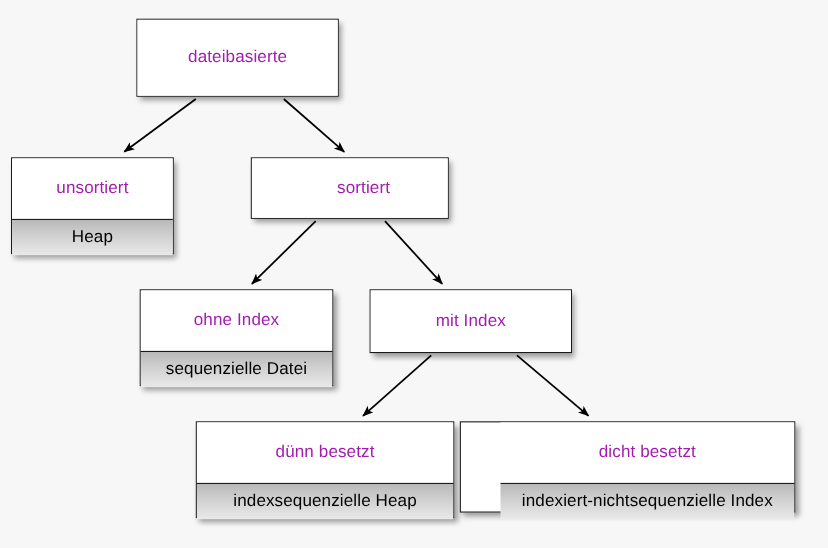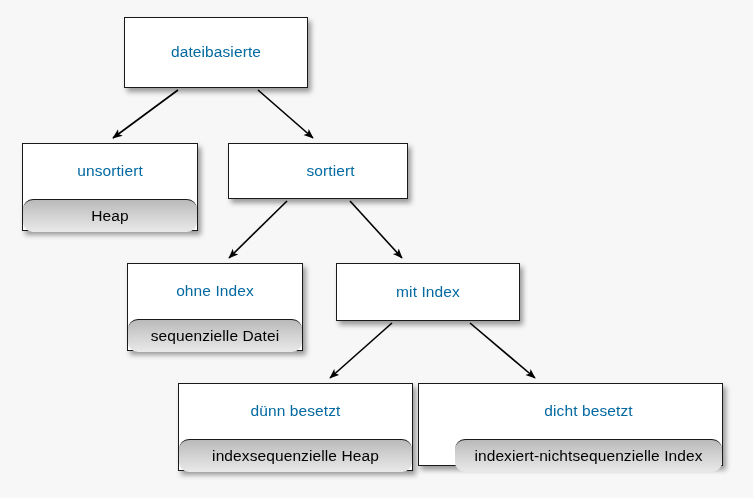--- a/index.html
+++ b/index.html
@@ -38,21 +38,21 @@
     z-index: 2;
     box-sizing: border-box;
     border: 1.5px solid #1a1a1a;
     background: #ffffff;
     box-shadow: 3px 4px 5px rgba(0,0,0,0.38);
   }
 
   .node-title {
     box-sizing: border-box;
     background: #ffffff;
-    color: #0369a1;
+    color: #a21caf;
     display: flex;
     align-items: center;
     justify-content: center;
     text-align: center;
     line-height: 1.22;
     font-size: 15.5px;
     letter-spacing: 0.1px;
     padding: 2px 6px;
   }
 
@@ -62,28 +62,27 @@
     background: linear-gradient(to bottom, #b9b9b9 0%, #cfcfcf 42%, #e9e9e9 100%);
     color: #000000;
     display: flex;
     align-items: center;
     justify-content: center;
     text-align: center;
     font-size: 15.5px;
     letter-spacing: 0.1px;
     height: 33px;
     padding: 0 6px;
-    border-radius: 10px;
   }
 
   
   #node-root        { left: 124px; top: 17px;  width: 184px; height: 71px; }
   #node-root .node-title   { height: 100%; }
 
-  #node-unsortiert  { left: 22px;  top: 143px; width: 176px; height: 88px; }
+  #node-unsortiert  { left: 10px;  top: 143px; width: 148px; height: 88px; }
   #node-unsortiert .node-title { height: 55px; }
 
   #node-sortiert    { left: 228px; top: 143px; width: 180px; height: 56px; }
   #node-sortiert .node-title   { height: 100%; padding-left: 31px; }
 
   #node-ohne-index  { left: 127px; top: 263px; width: 176px; height: 88px; }
   #node-ohne-index .node-title { height: 55px; }
 
   #node-mit-index   { left: 336px; top: 263px; width: 184px; height: 58px; }
   #node-mit-index .node-title  { height: 100%; }

